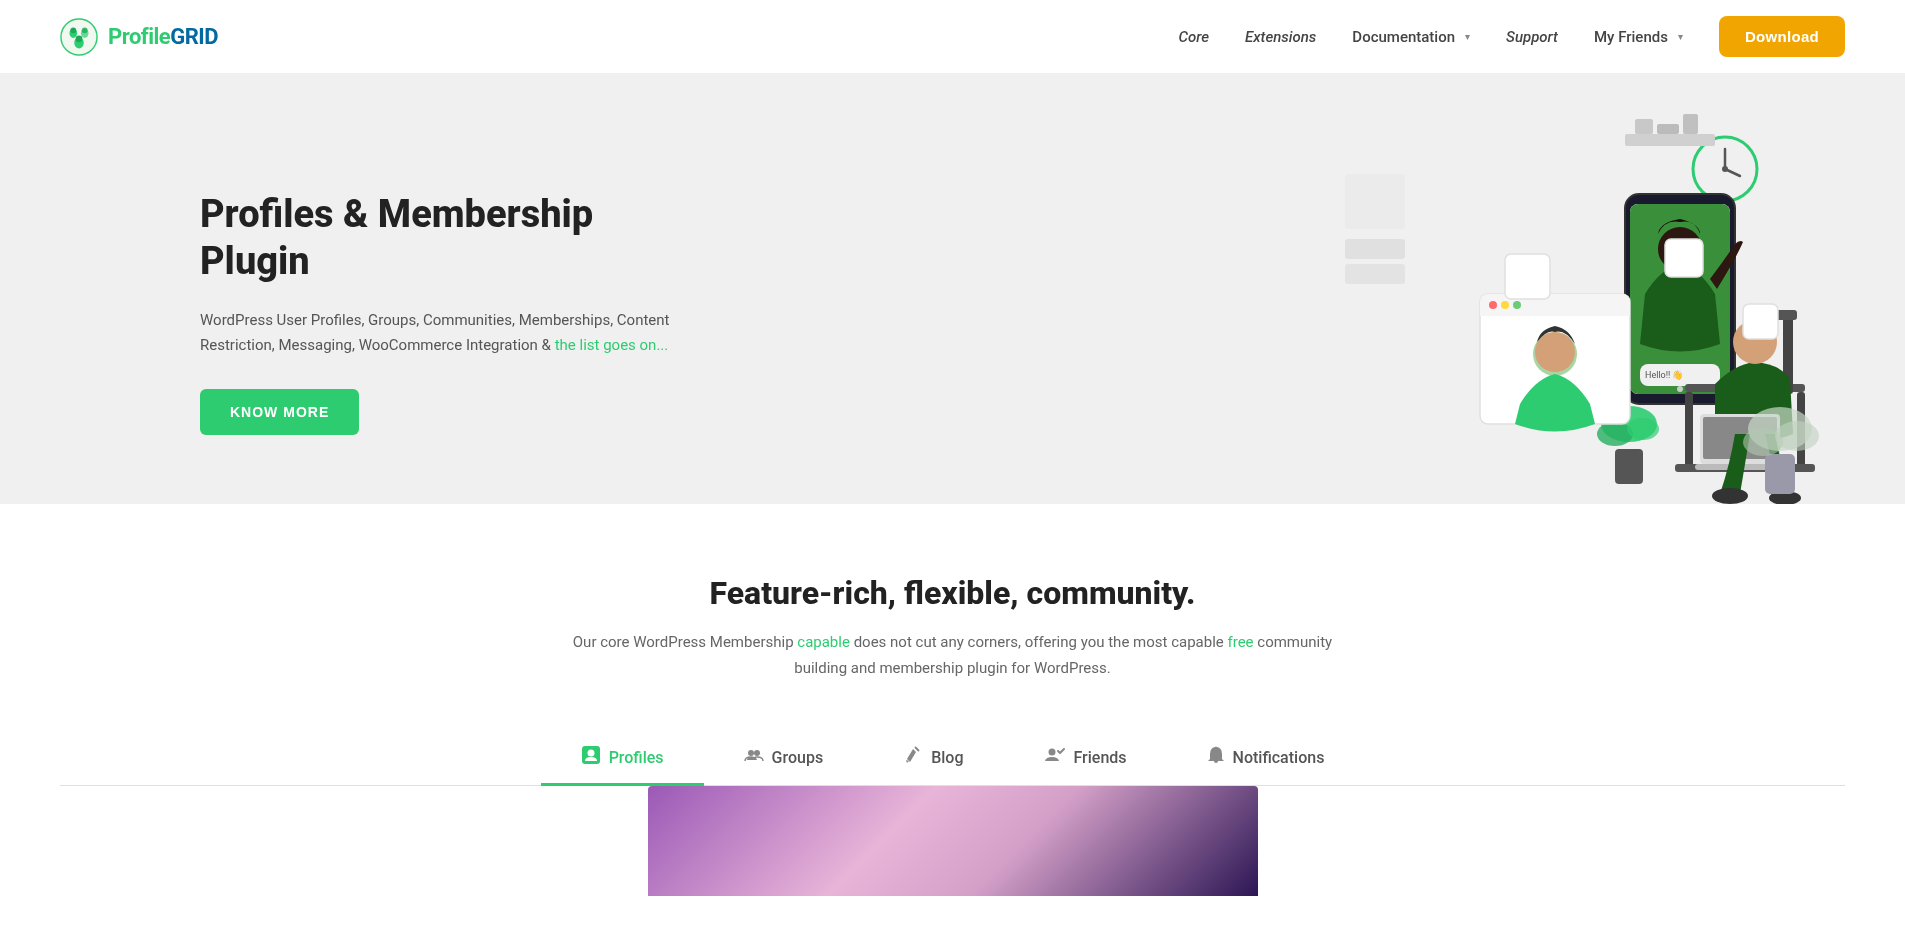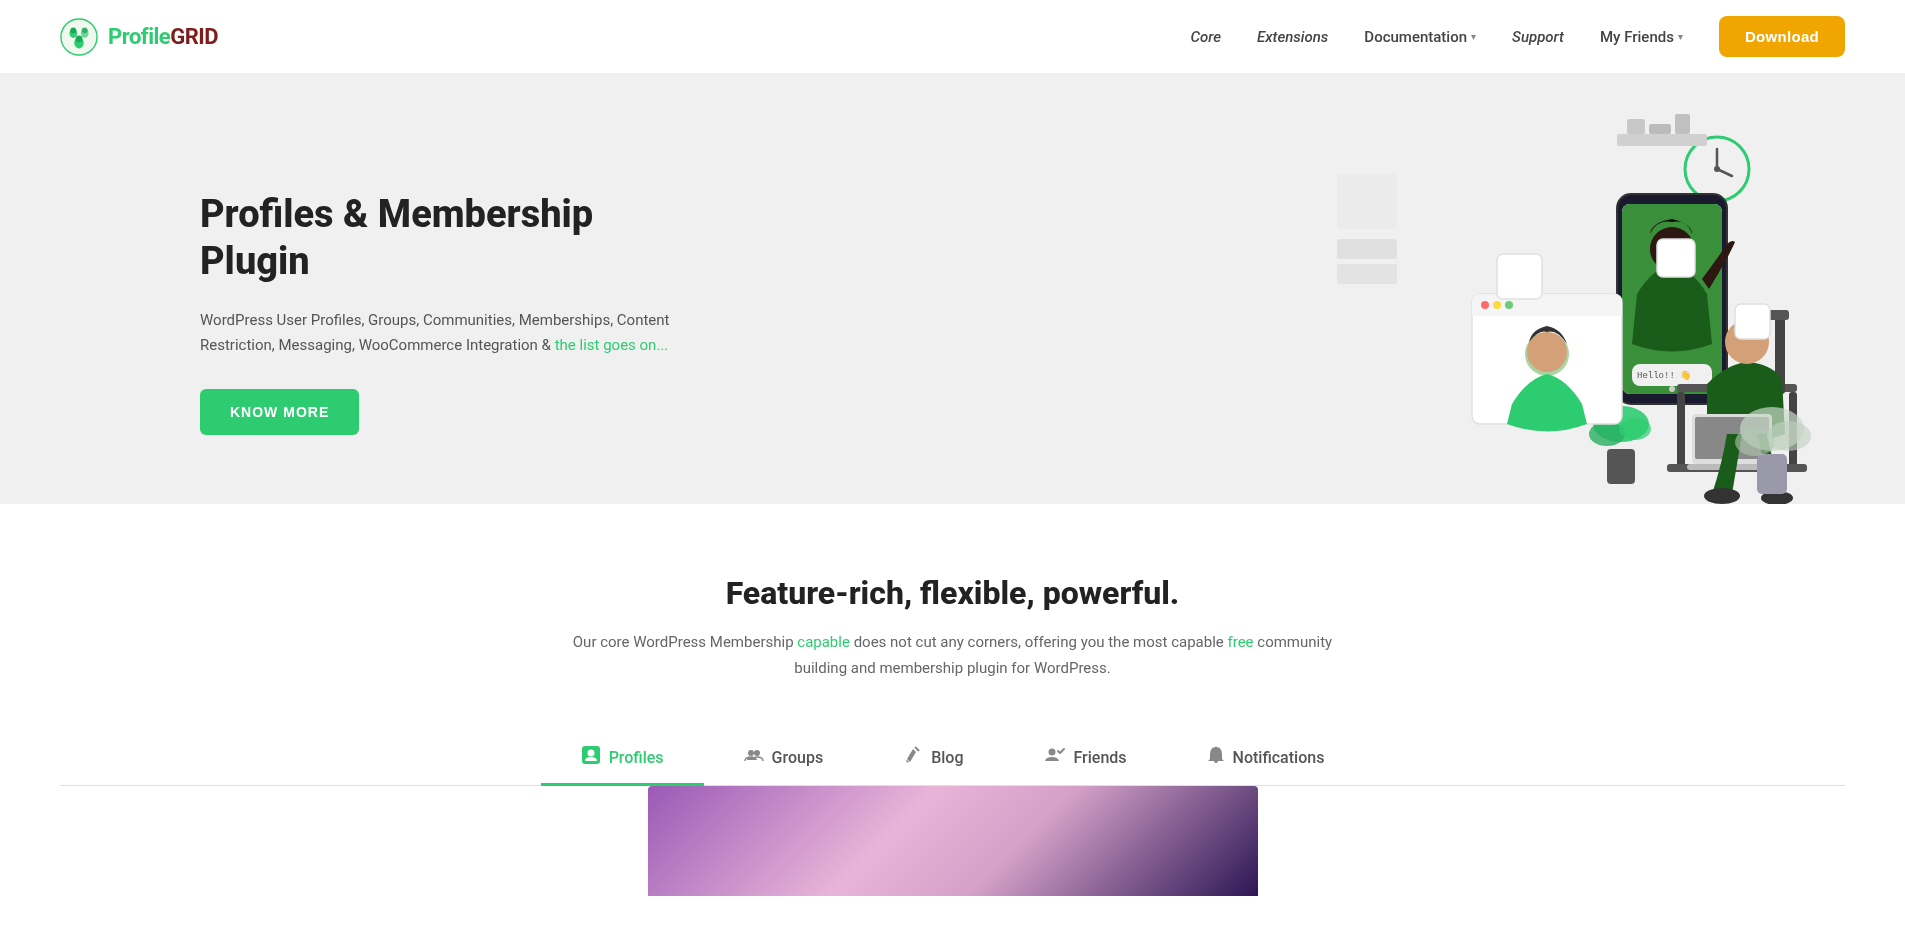--- a/index.html
+++ b/index.html
@@ -30,39 +30,39 @@
       font-size: 22px;
       font-weight: 700;
       color: #555;
       letter-spacing: -0.5px;
     }
     .logo-text span {
       color: #2ecc71;
     }
     .logo-text em {
       font-style: normal;
-      color: #7f1d1d;
+      color: #0369a1;
       font-weight: 700;
     }
     nav {
       display: flex;
       align-items: center;
       gap: 36px;
     }
     nav a {
       text-decoration: none;
       color: #444;
       font-size: 15px;
       font-weight: 500;
       font-style: italic;
     }
     .nav-dropdown {
       display: flex;
       align-items: center;
-      gap: 4px;
+      gap: 10px;
       cursor: pointer;
       color: #444;
       font-size: 15px;
       font-weight: 500;
     }
     .chevron-icon {
       font-size: 10px;
       color: #888;
     }
     .download-btn {
@@ -117,25 +117,24 @@
       font-size: 14px;
       font-weight: 700;
       cursor: pointer;
       letter-spacing: 1px;
       text-transform: uppercase;
     }
 
     
     .hero-illustration {
       position: absolute;
-      right: 88px;
+      right: 80px;
       top: 20px;
       width: 500px;
       height: 420px;
-      font-family: Liberation Mono, monospace;
     }
 
     
     .features {
       padding: 70px 60px 30px;
       text-align: center;
       background: #fff;
     }
     .features-title {
       font-size: 32px;
@@ -339,21 +338,21 @@
       <ellipse cx="472" cy="342" rx="22" ry="15" fill="#c0d0c0" opacity="0.6"></ellipse>
 
       <rect x="180" y="160" width="45" height="45" rx="6" fill="#fff" stroke="#e0e0e0" stroke-width="1.5"></rect>
       <rect x="340" y="145" width="38" height="38" rx="6" fill="#fff" stroke="#e0e0e0" stroke-width="1.5"></rect>
       <rect x="418" y="210" width="35" height="35" rx="6" fill="#fff" stroke="#e0e0e0" stroke-width="1.5"></rect>
     </svg>
   </div>
 </section>
 
 <section class="features">
-  <h2 class="features-title">Feature-rich, flexible, powerful.</h2>
+  <h2 class="features-title">Feature-rich, flexible, community.</h2>
   <p class="features-subtitle">
     <span>Our core WordPress Membership </span><a href="#">capable</a><span> does not cut any corners, offering you the most capable </span><a href="#">free</a><span> community building and membership plugin for WordPress.</span>
   </p>
 
   <div class="tabs">
 
     <div class="tab-item active">
       <span class="tab-icon">
         <svg width="20" height="20" viewBox="0 0 20 20" fill="none" xmlns="http://www.w3.org/2000/svg">
           <rect x="1" y="1" width="18" height="18" rx="3" fill="#2ecc71"></rect>

